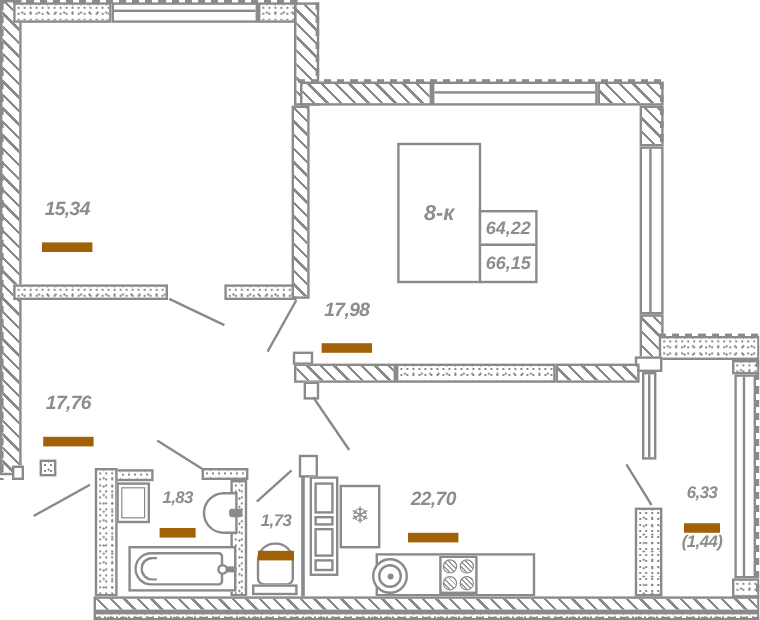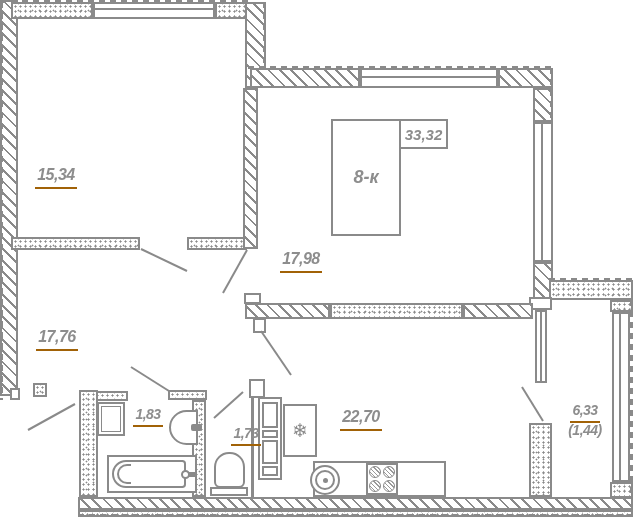--- a/index.html
+++ b/index.html
@@ -17,21 +17,21 @@
   .win-h{border-top:2px solid #8a8a8a;border-bottom:2px solid #8a8a8a;background:
          linear-gradient(#8a8a8a,#8a8a8a) 0 40%/100% 2px no-repeat,#fff;border-left:2px solid #8a8a8a;border-right:2px solid #8a8a8a;}
   .win-v{border-left:2px solid #8a8a8a;border-right:2px solid #8a8a8a;background:
          linear-gradient(#8a8a8a,#8a8a8a) 45% 0/2px 100% no-repeat,#fff;border-top:2px solid #8a8a8a;border-bottom:2px solid #8a8a8a;}
   .dash-h{height:3px;background:repeating-linear-gradient(90deg,#8a8a8a 0 6px,transparent 6px 11px);}
   .dash-v{width:3px;background:repeating-linear-gradient(180deg,#8a8a8a 0 6px,transparent 6px 11px);}
   
   .fx{border:2px solid #8a8a8a;background:#fff;}
   .room-label{font-style:italic;font-weight:bold;font-size:16px;color:#8d8d8d;text-align:center;
               letter-spacing:-0.5px;line-height:1.05;}
-  .room-label .u{border-bottom:2px solid #a16207;padding:0 2px 3px 2px;display:inline-block;}
+  .room-label .u{border-bottom:8px solid #a16207;padding:0 2px 18px 2px;display:inline-block;}
   .sm{font-size:14px;}
   
   .leg-cell{position:absolute;border:2px solid #8a8a8a;background:#fff;display:flex;align-items:center;
             justify-content:center;font-style:italic;font-weight:bold;color:#8d8d8d;}
   .circ{border:2px solid #8a8a8a;border-radius:50%;background:#fff;position:absolute;}
   .burner{position:absolute;width:12px;height:12px;border:1.5px solid #8a8a8a;border-radius:50%;
           background:repeating-linear-gradient(45deg,#9a9a9a 0 1px,transparent 1px 3px);}
   svg.overlay{position:absolute;left:0;top:0;pointer-events:none;}
 </style>
 </head>
@@ -127,32 +127,35 @@
       <line x1="141" y1="249" x2="187" y2="271"></line>
       <line x1="247" y1="250" x2="223" y2="293"></line>
       <line x1="261" y1="331" x2="291" y2="375"></line>
       <line x1="131" y1="367" x2="169" y2="391"></line>
       <line x1="243" y1="392" x2="214" y2="418"></line>
       <line x1="522" y1="387" x2="543" y2="421"></line>
     </g>
   </svg>
 
   <div class="abs room-label" style="left:31px;top:167px;width:50px;"><span class="u">15,34</span></div>
-  <div class="abs room-label" style="left:276px;top:251px;width:50px;"><span class="u">17,98</span></div>
+  <div class="abs room-label" style="left:264px;top:251px;width:50px;"><span class="u">17,98</span></div>
   <div class="abs room-label" style="left:32px;top:329px;width:50px;"><span class="u">17,76</span></div>
   <div class="abs room-label sm" style="left:128px;top:407px;width:40px;"><span class="u">1,83</span></div>
-  <div class="abs room-label sm" style="left:226px;top:426px;width:40px;"><span class="u">1,73</span></div>
+  <div class="abs room-label sm" style="left:210px;top:426px;width:40px;"><span class="u">1,73</span></div>
   <div class="abs room-label" style="left:336px;top:409px;width:50px;"><span class="u">22,70</span></div>
   <div class="abs room-label sm" style="left:557px;top:403px;width:56px;">
     <span class="u">6,33</span><br>
     <span>(1,44)</span>
   </div>
 
   <div class="abs" style="left:331px;top:119px;width:117px;height:117px;">
     <div class="leg-cell" style="left:0;top:0;width:70px;height:117px;font-size:18px;">
       <span>8-к</span>
     </div>
-    <div class="leg-cell" style="left:68px;top:0;width:49px;height:30px;font-size:15px;">
-        <span>33,32</span>
+    <div class="leg-cell" style="left:68px;top:56px;width:49px;height:30px;font-size:15px;">
+        <span>64,22</span>
+      </div>
+    <div class="leg-cell" style="left:68px;top:84px;width:49px;height:33px;font-size:15px;">
+        <span>66,15</span>
       </div>
   </div>
 
 </div>
 
 </body></html>

